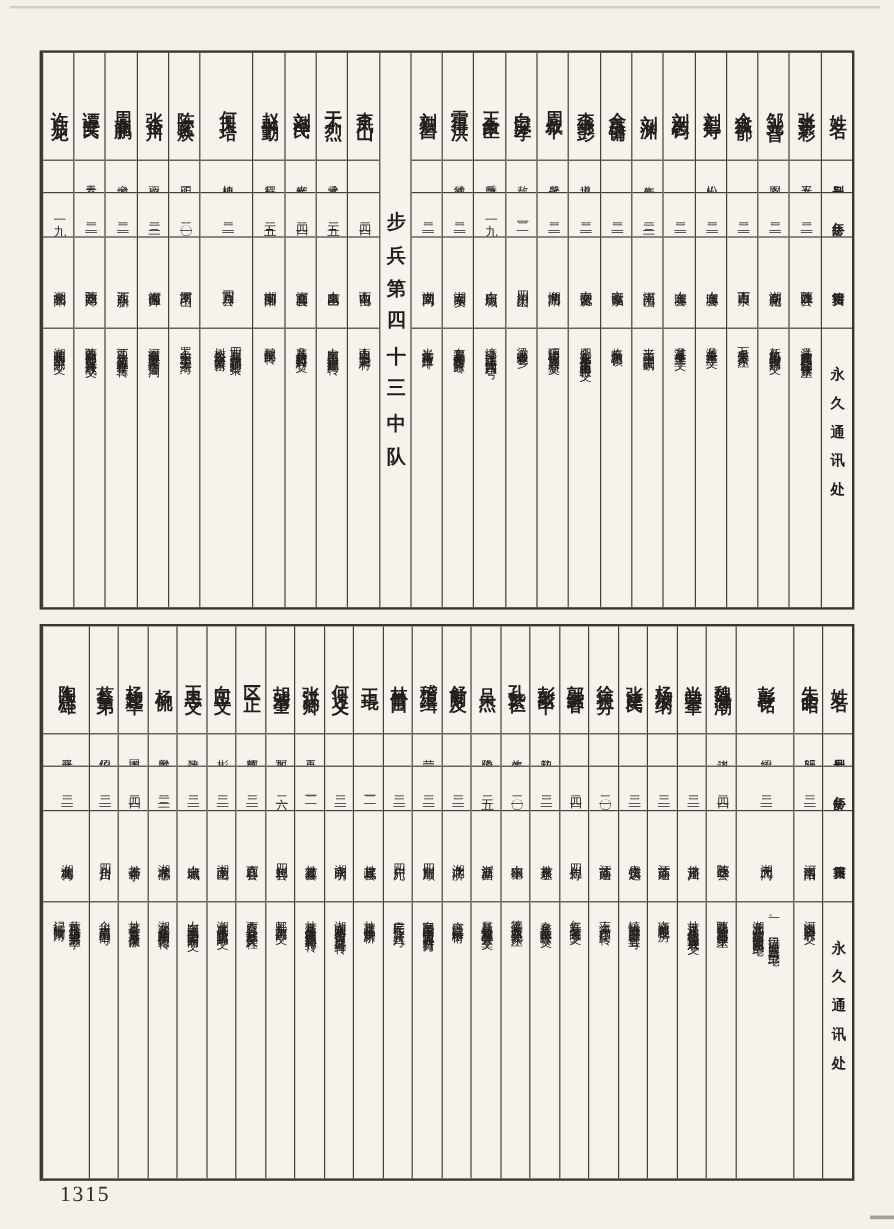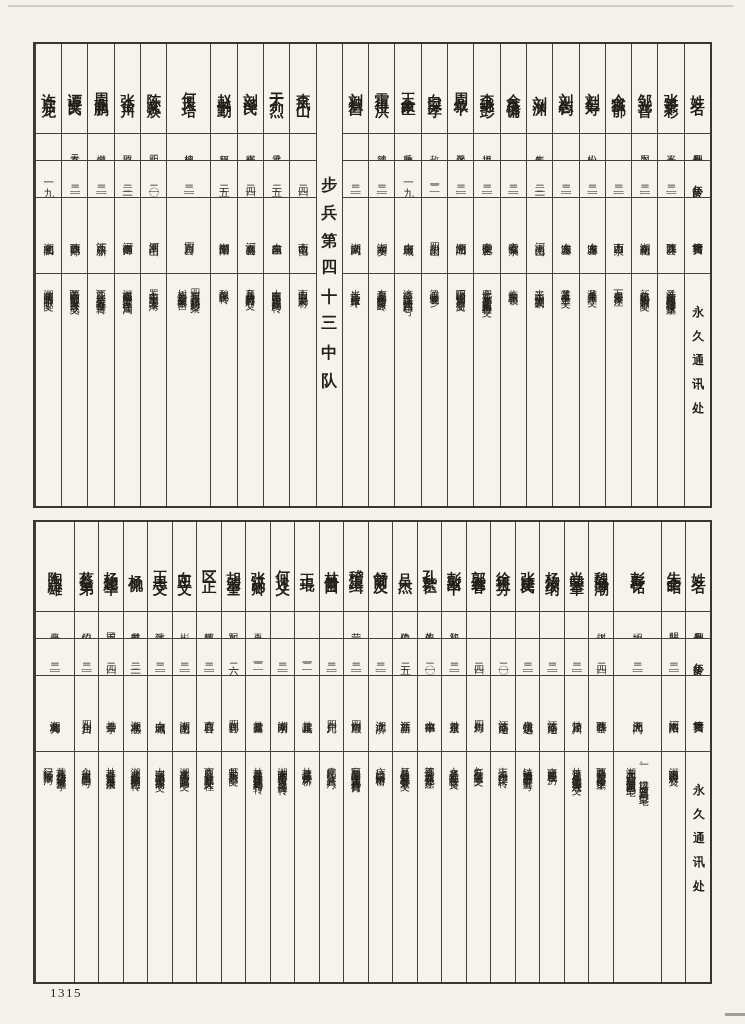--- a/index.html
+++ b/index.html
@@ -45,21 +45,21 @@
   .big{font-size:14.5px;font-weight:bold;letter-spacing:5px;line-height:1;}
   .c-alias .vt{font-size:9.5px;letter-spacing:.5px;}
   .c-age .vt{font-size:10.5px;letter-spacing:2px;}
   .c-native .vt{font-size:10.5px;letter-spacing:1px;}
   .hd .vt{font-weight:bold;}
   .spread .vt{font-size:12px;letter-spacing:24px;padding-top:14px;}
   .title-col{display:flex;align-items:center;justify-content:center;}
   .title-text{font-size:16px;font-weight:bold;letter-spacing:28px;line-height:1;}
   .page-number{
     position:absolute;left:50px;top:985px;
-    font-size:13px;letter-spacing:1.5px;color:#2b2821;
+    font-size:18px;letter-spacing:1.5px;color:#2b2821;
     font-family:"Liberation Serif","DejaVu Serif",serif;
   }
 </style>
 </head>
 <body>
 
 <div class="page">
   <div class="scan-edge-top"></div>
   <div class="scan-mark-br"></div>
   <div class="tables">

